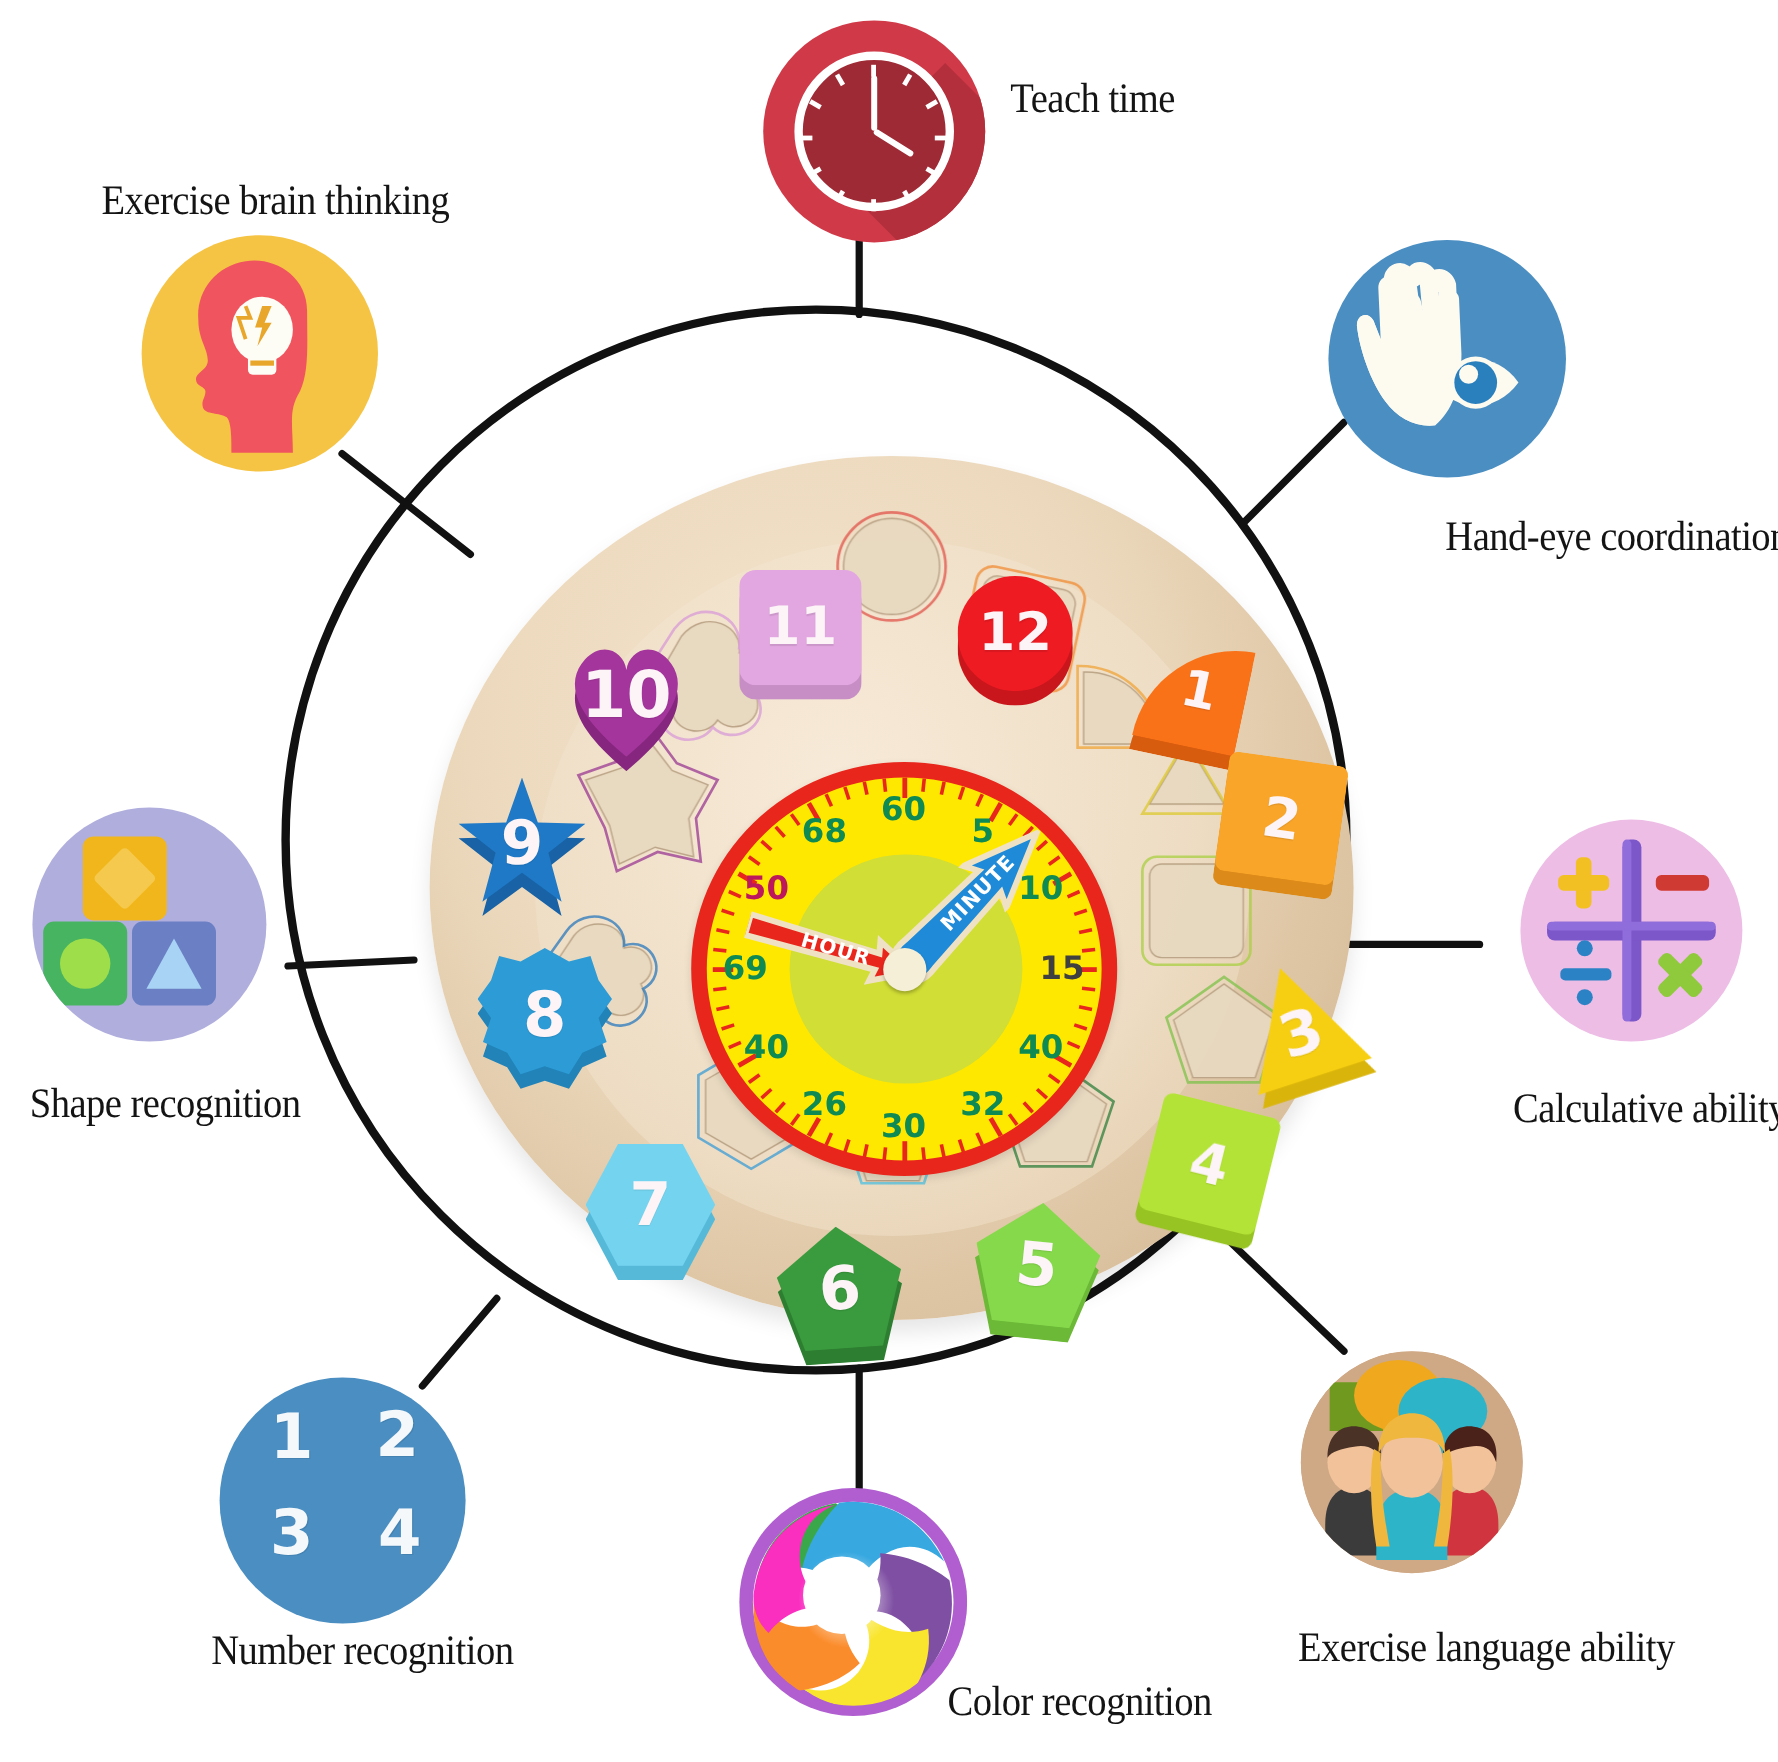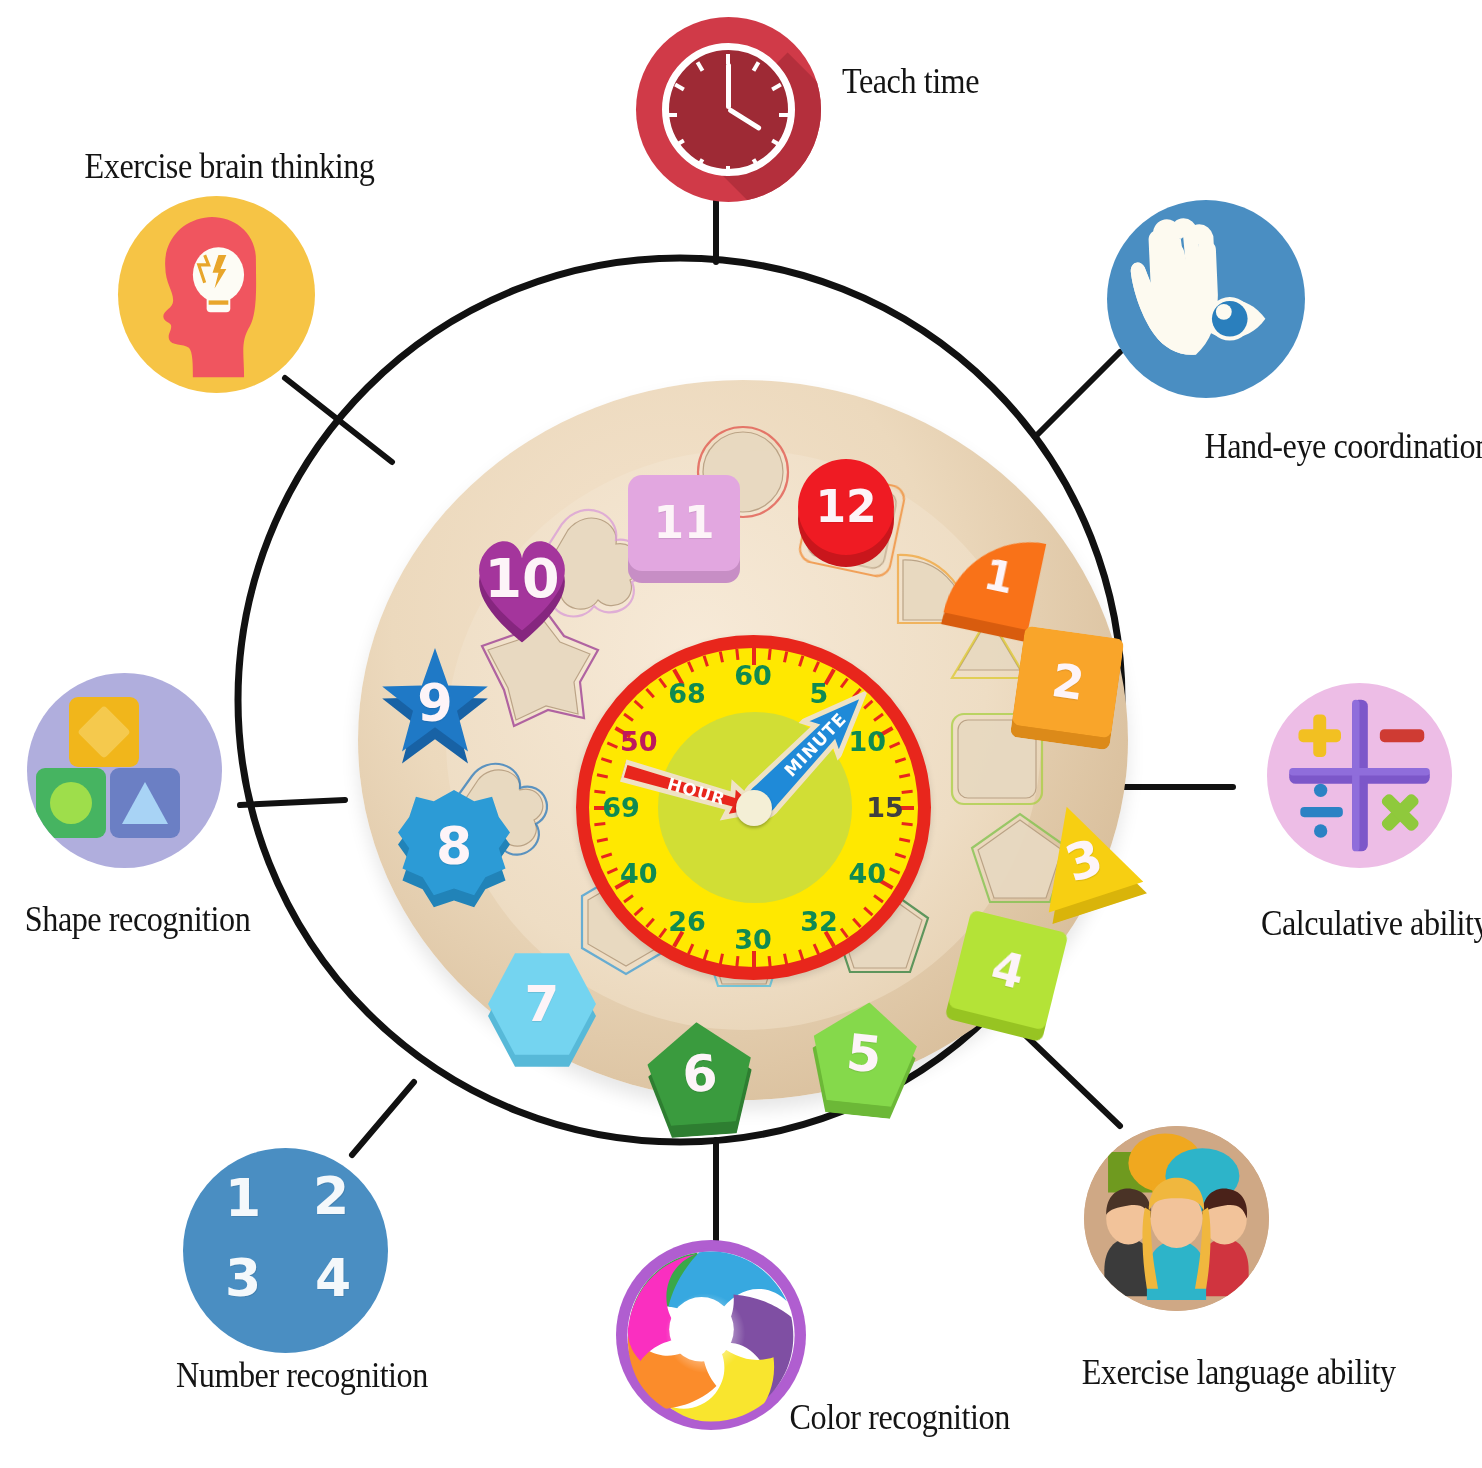--- a/index.html
+++ b/index.html
@@ -395,21 +395,21 @@
           <svg viewBox="0 0 175 54" width="175" height="54">
             <path d="M8 27 C8 14 18 8 32 10 L116 14 L110 2 L172 27 L110 52 L116 40 L32 44 C18 46 8 40 8 27 Z" fill="#1f8ad8" stroke="#efe2c4" stroke-width="5"></path>
           </svg>
           <div style="position:absolute;left:62px;top:50%;transform:translateY(-50%);
                       color:#fff;font-family:'DejaVu Sans',sans-serif;font-weight:bold;font-size:17px;
                       letter-spacing:1px;">MINUTE</div>
         </div>
       </div>
 
       <div id="pieces-layer">
-          <div class="piece" style="left: 440px; top: 79px; width: 96px; height: 96px; transform: rotate(0deg); z-index: 20; text-decoration: underline;">
+          <div class="piece" style="left: 440px; top: 100px; width: 96px; height: 96px; transform: rotate(0deg); z-index: 20; text-decoration: underline;">
             <div style="position: absolute; left: 0px; top: 12px; width: 100%; height: 100%; background: rgb(201, 22, 28); clip-path: circle(50% at 50% 50%);"></div>
             <div style="position: absolute; left: 0px; top: 0px; width: 100%; height: 100%; background: rgb(239, 27, 35); display: flex; align-items: center; justify-content: center; clip-path: circle(50% at 50% 50%);">
               <span style="color: rgb(253, 244, 248); font-family: &quot;DejaVu Sans&quot;, sans-serif; font-weight: bold; font-size: 44px; line-height: 1; text-shadow: rgba(0, 0, 0, 0.1) 0px 1px 1px;">12</span>
             </div>
           </div>
           <div class="piece" style="left: 588px; top: 150px; width: 96px; height: 96px; transform: rotate(12deg); z-index: 21;">
             <div style="position: absolute; left: 0px; top: 12px; width: 100px; height: 100px; background: rgb(216, 92, 14); clip-path: path(&quot;M 6 96 A 92 92 0 0 1 96 4 L 96 96 Z&quot;); transform: scale(0.96); transform-origin: 0px 0px;"></div>
             <div style="position: absolute; left: 0px; top: 0px; width: 100px; height: 100px; background: rgb(249, 114, 24); display: flex; align-items: center; justify-content: center; clip-path: path(&quot;M 6 96 A 92 92 0 0 1 96 4 L 96 96 Z&quot;); transform: scale(0.96); transform-origin: 0px 0px;">
               <span style="color: rgb(253, 244, 248); font-family: &quot;DejaVu Sans&quot;, sans-serif; font-weight: bold; font-size: 44px; line-height: 1; text-shadow: rgba(0, 0, 0, 0.1) 0px 1px 1px; margin: -6px 0px 0px 10px;">1</span>
             </div>
@@ -461,21 +461,21 @@
             <div style="position: absolute; left: 0px; top: 0px; width: 100%; height: 100%; background: rgb(31, 121, 198); display: flex; align-items: center; justify-content: center; clip-path: polygon(50% 0%, 62% 34%, 98% 35%, 70% 57%, 80% 94%, 50% 72%, 20% 94%, 30% 57%, 2% 35%, 38% 34%);">
               <span style="color: rgb(253, 244, 248); font-family: &quot;DejaVu Sans&quot;, sans-serif; font-weight: bold; font-size: 51px; line-height: 1; text-shadow: rgba(0, 0, 0, 0.1) 0px 1px 1px;">9</span>
             </div>
           </div>
           <div class="piece" style="left: 110px; top: 148px; width: 108px; height: 108px; transform: rotate(0deg); z-index: 30;">
             <div style="position: absolute; left: 0px; top: 12px; width: 100px; height: 100px; background: rgb(134, 38, 127); clip-path: path(&quot;M 50 95 C 10 62 2 38 18 20 C 32 5 48 14 50 28 C 52 14 68 5 82 20 C 98 38 90 62 50 95 Z&quot;); transform: scale(1.08); transform-origin: 0px 0px;"></div>
             <div style="position: absolute; left: 0px; top: 0px; width: 100px; height: 100px; background: rgb(164, 53, 156); display: flex; align-items: center; justify-content: center; clip-path: path(&quot;M 50 95 C 10 62 2 38 18 20 C 32 5 48 14 50 28 C 52 14 68 5 82 20 C 98 38 90 62 50 95 Z&quot;); transform: scale(1.08); transform-origin: 0px 0px;">
               <span style="color: rgb(253, 244, 248); font-family: &quot;DejaVu Sans&quot;, sans-serif; font-weight: bold; font-size: 50px; line-height: 1; text-shadow: rgba(0, 0, 0, 0.1) 0px 1px 1px; margin-top: -6px;">10</span>
             </div>
           </div>
-          <div class="piece" style="left: 258px; top: 95px; width: 112px; height: 96px; transform: rotate(0deg); z-index: 31; margin-left: 12px;">
+          <div class="piece" style="left: 258px; top: 95px; width: 102px; height: 96px; transform: rotate(0deg); z-index: 31;">
             <div style="position: absolute; left: 0px; top: 12px; width: 100%; height: 100%; background: rgb(199, 142, 197); clip-path: inset(0px round 14px);"></div>
             <div style="position: absolute; left: 0px; top: 0px; width: 100%; height: 100%; background: rgb(226, 167, 224); display: flex; align-items: center; justify-content: center; clip-path: inset(0px round 14px);">
               <span style="color: rgb(253, 244, 248); font-family: &quot;DejaVu Sans&quot;, sans-serif; font-weight: bold; font-size: 44px; line-height: 1; text-shadow: rgba(0, 0, 0, 0.1) 0px 1px 1px;">11</span>
             </div>
           </div>
         </div>
     </div>
   </div>
 </div>
 

